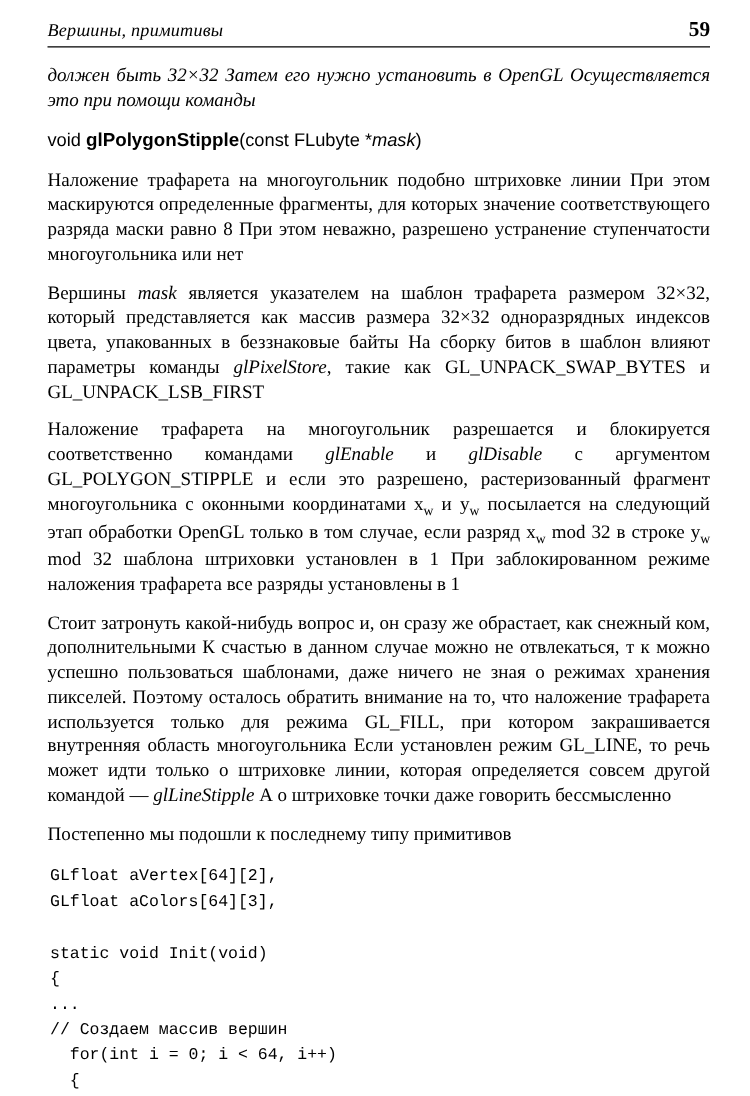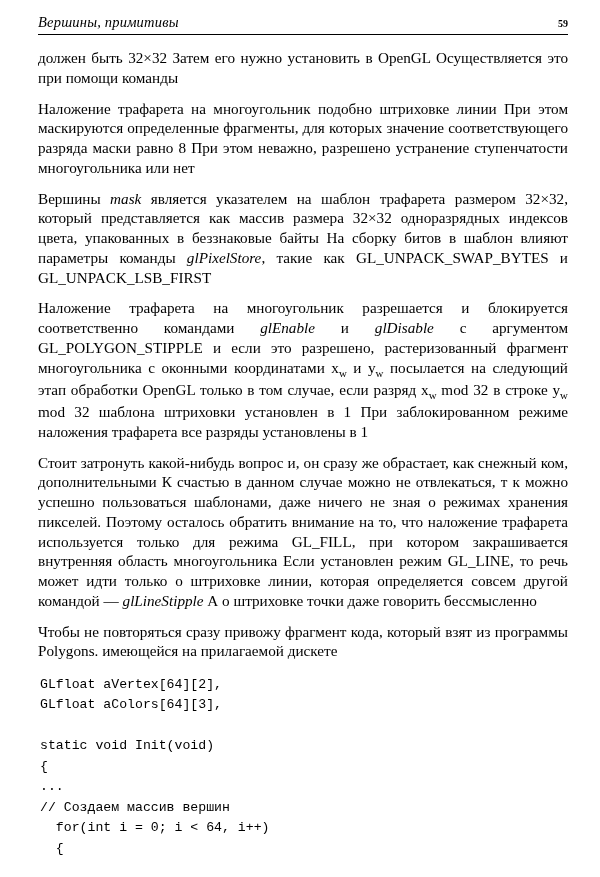--- a/index.html
+++ b/index.html
@@ -30,39 +30,40 @@
     padding-top: 14px;
     font-family: "Liberation Serif", serif;
     gap: 16px;
   }
   .header-title {
     font-size: 14.5px;
     font-style: italic;
     letter-spacing: 0.2px;
   }
   .header-page {
-    font-size: 10px;
+    font-size: 17px;
     font-weight: bold;
     margin-left: 47px;
   }
   .header-rule {
     border-bottom: 1.6px solid #000;
     margin-top: 3px;
     margin-bottom: 13px;
   }
   p.body {
     font-size: 15.2px;
     line-height: 1.30;
     text-align: justify;
     margin: 0 0 11px 0;
     text-indent: 0;
     hyphens: auto;
   }
   p.body.first {
     margin-top: 0;
+    font-style: italic;
   }
   .sig {
     font-size: 14.6px;
     margin: 13px 0 14px 0;
     font-family: "Liberation Sans", sans-serif;
   }
   .sig b {
     font-size: 15px;
   }
   i, em { font-style: italic; }
@@ -96,32 +97,35 @@
   <div class="content">
 
     <div class="header">
       <div class="header-title">Вершины, примитивы</div>
       <div class="header-page">59</div>
     </div>
     <div class="header-rule"></div>
 
     <p class="body first"><span>должен быть 32×32  Затем его нужно установить в OpenGL  Осуществляется это при помощи команды</span></p>
 
+    <div class="sig">
+      <span>void </span><b>glPolygonStipple</b><span>(const FLubyte *</span><i>mask</i><span>)</span>
+    </div>
 
     <p class="body"><span>Наложение трафарета на многоугольник подобно штриховке линии  При этом маскируются определенные фрагменты, для которых значение соответствующего разряда маски равно 8  При этом неважно, разрешено устранение ступенчатости многоугольника или нет</span></p>
 
     <p class="body"><span>Вершины </span><i>mask</i><span> является указателем на шаблон трафарета размером 32×32, который представляется как массив размера 32×32 одноразрядных индексов цвета, упакованных в беззнаковые байты  На сборку битов в шаблон влияют параметры команды </span><i>glPixelStore</i><span>, такие как GL_UNPACK_SWAP_BYTES и GL_UNPACK_LSB_FIRST</span></p>
 
     <p class="body"><span>Наложение трафарета на многоугольник разрешается и блокируется соответственно командами </span><i>glEnable</i><span> и </span><i>glDisable</i><span> с аргументом GL_POLYGON_STIPPLE и если это разрешено, растеризованный фрагмент многоугольника с оконными координатами x</span><sub>w</sub><span> и y</span><sub>w</sub><span> посылается на следующий этап обработки OpenGL только в том случае, если разряд x</span><sub>w</sub><span> mod 32 в строке y</span><sub>w</sub><span> mod 32 шаблона штриховки установлен в 1  При заблокированном режиме наложения трафарета все разряды установлены в 1</span></p>
 
     <p class="body"><span>Стоит затронуть какой-нибудь вопрос и, он сразу же обрастает, как снежный ком, дополнительными  К  счастью в данном случае можно не отвлекаться, т  к  можно успешно пользоваться шаблонами, даже ничего не зная о режимах хранения пикселей. Поэтому осталось обратить внимание на то, что наложение трафарета используется только для режима GL_FILL, при котором закрашивается внутренняя область многоугольника  Если установлен режим GL_LINE, то речь может идти только о штриховке линии, которая определяется совсем другой командой — </span><i>glLineStipple</i><span>  А о штриховке точки даже говорить бессмысленно</span></p>
 
+    <p class="body"><span>Постепенно мы подошли к последнему типу примитивов</span></p>
 
 
-    <p class="body"><span>Чтобы не повторяться сразу привожу фрагмент кода, который взят из программы Polygons. имеющейся на прилагаемой дискете</span></p>
 
     <div class="code code-block">GLfloat aVertex[64][2],
 GLfloat aColors[64][3],
 
 static void Init(void)
 {
 ...
 // Создаем массив вершин
   for(int i = 0; i &lt; 64, i++)
   {

